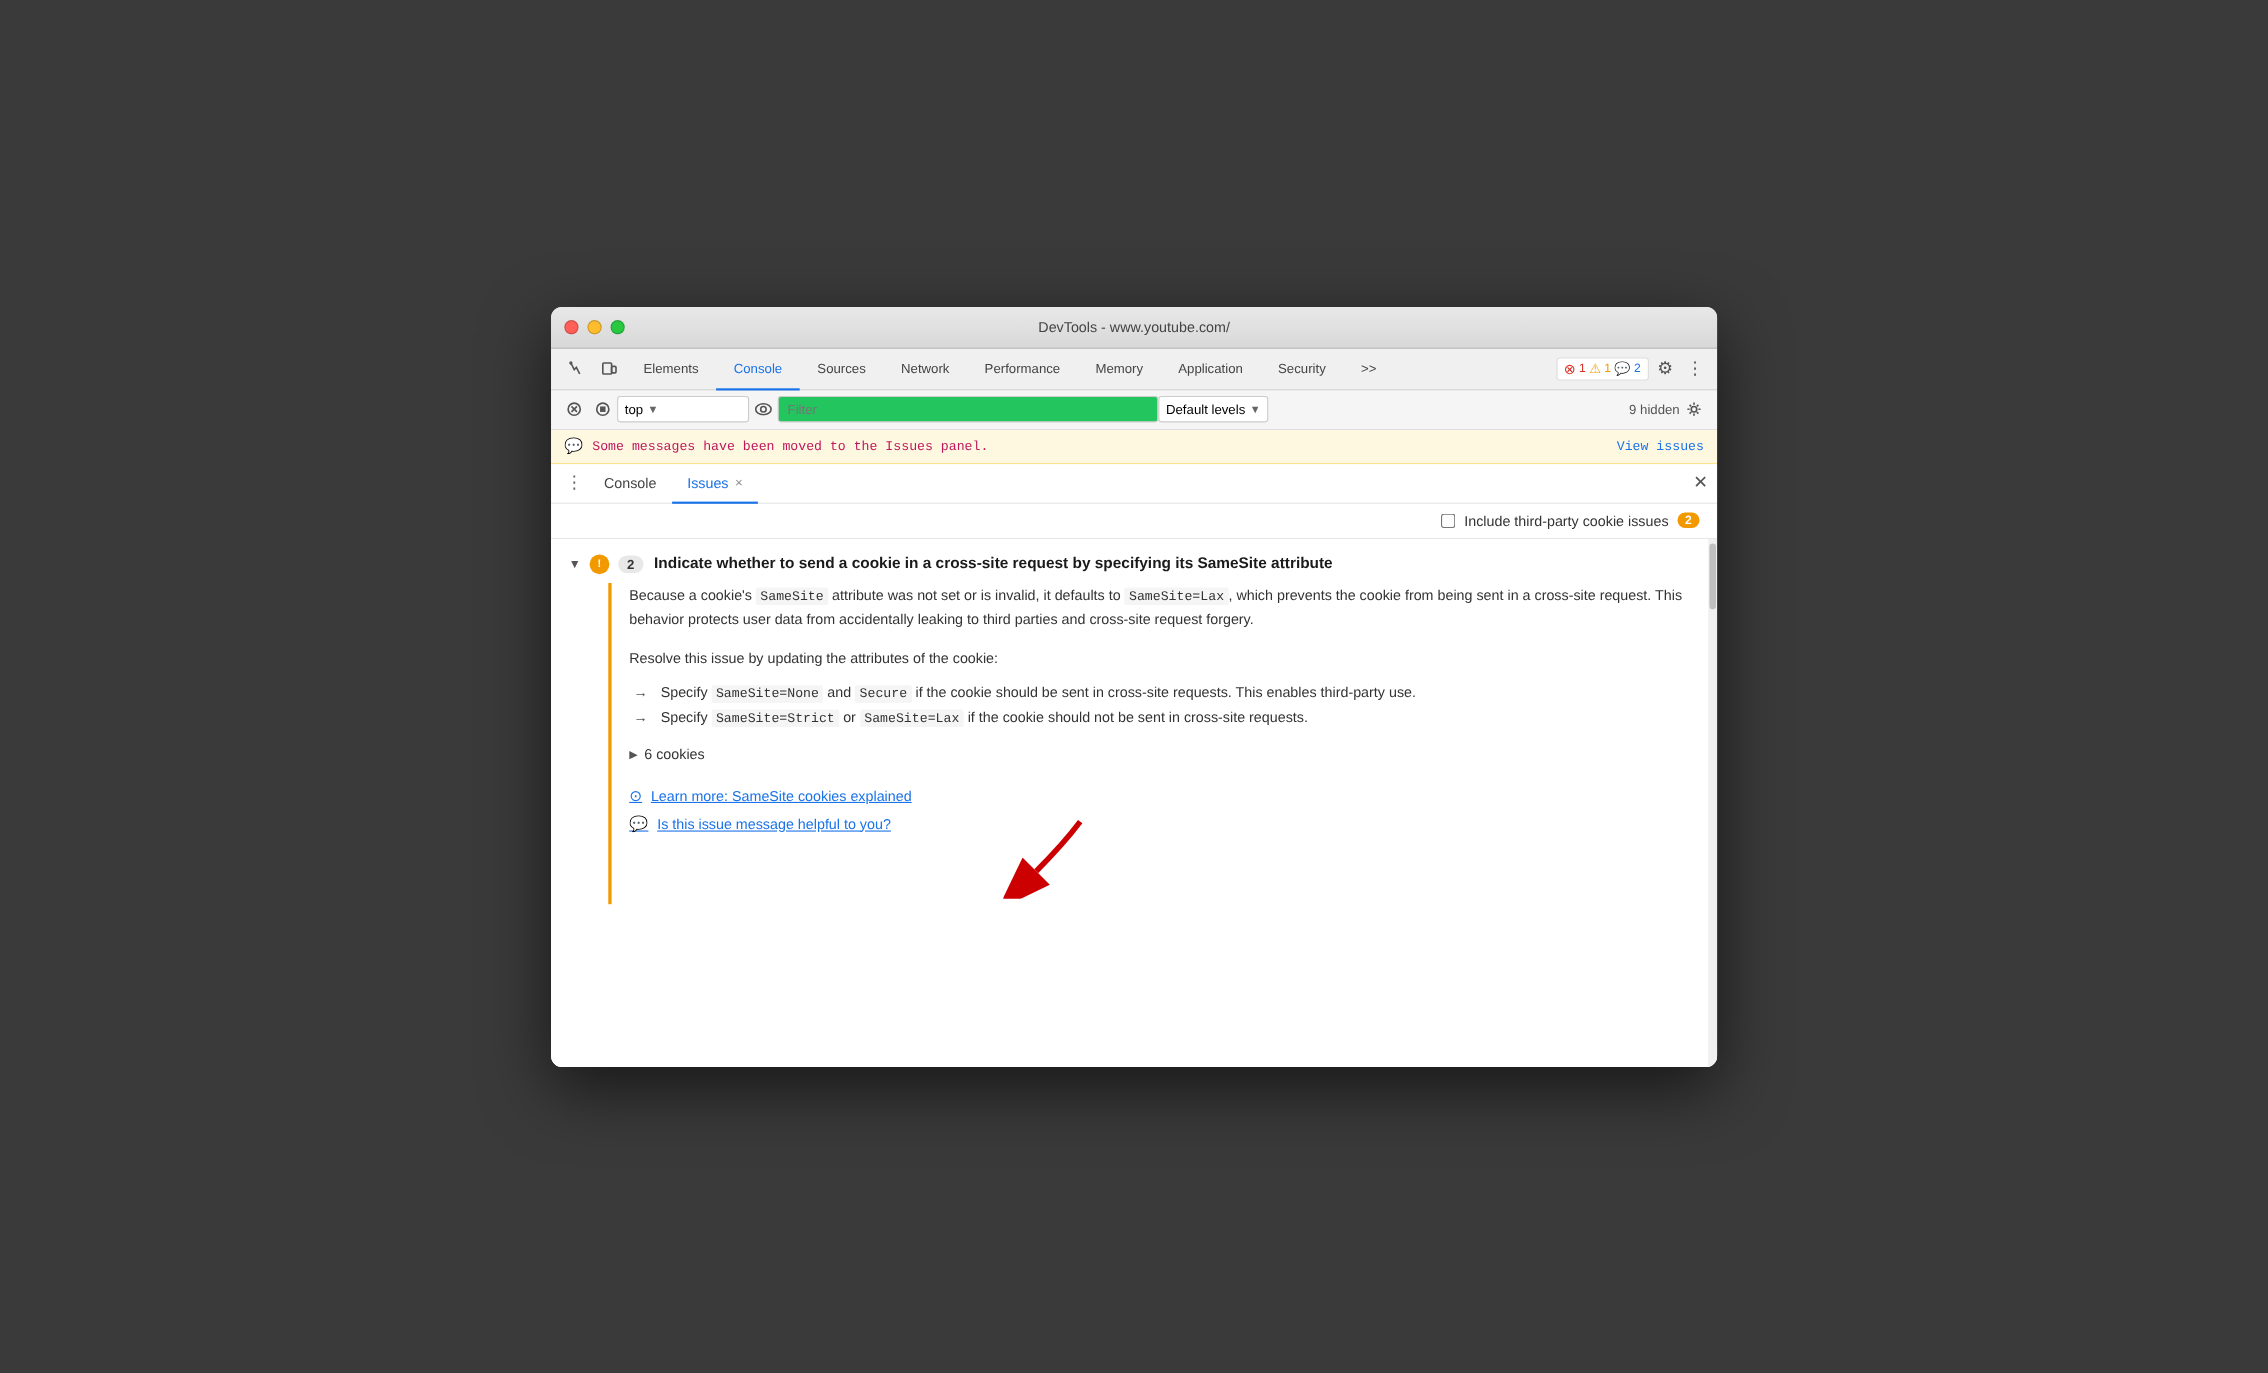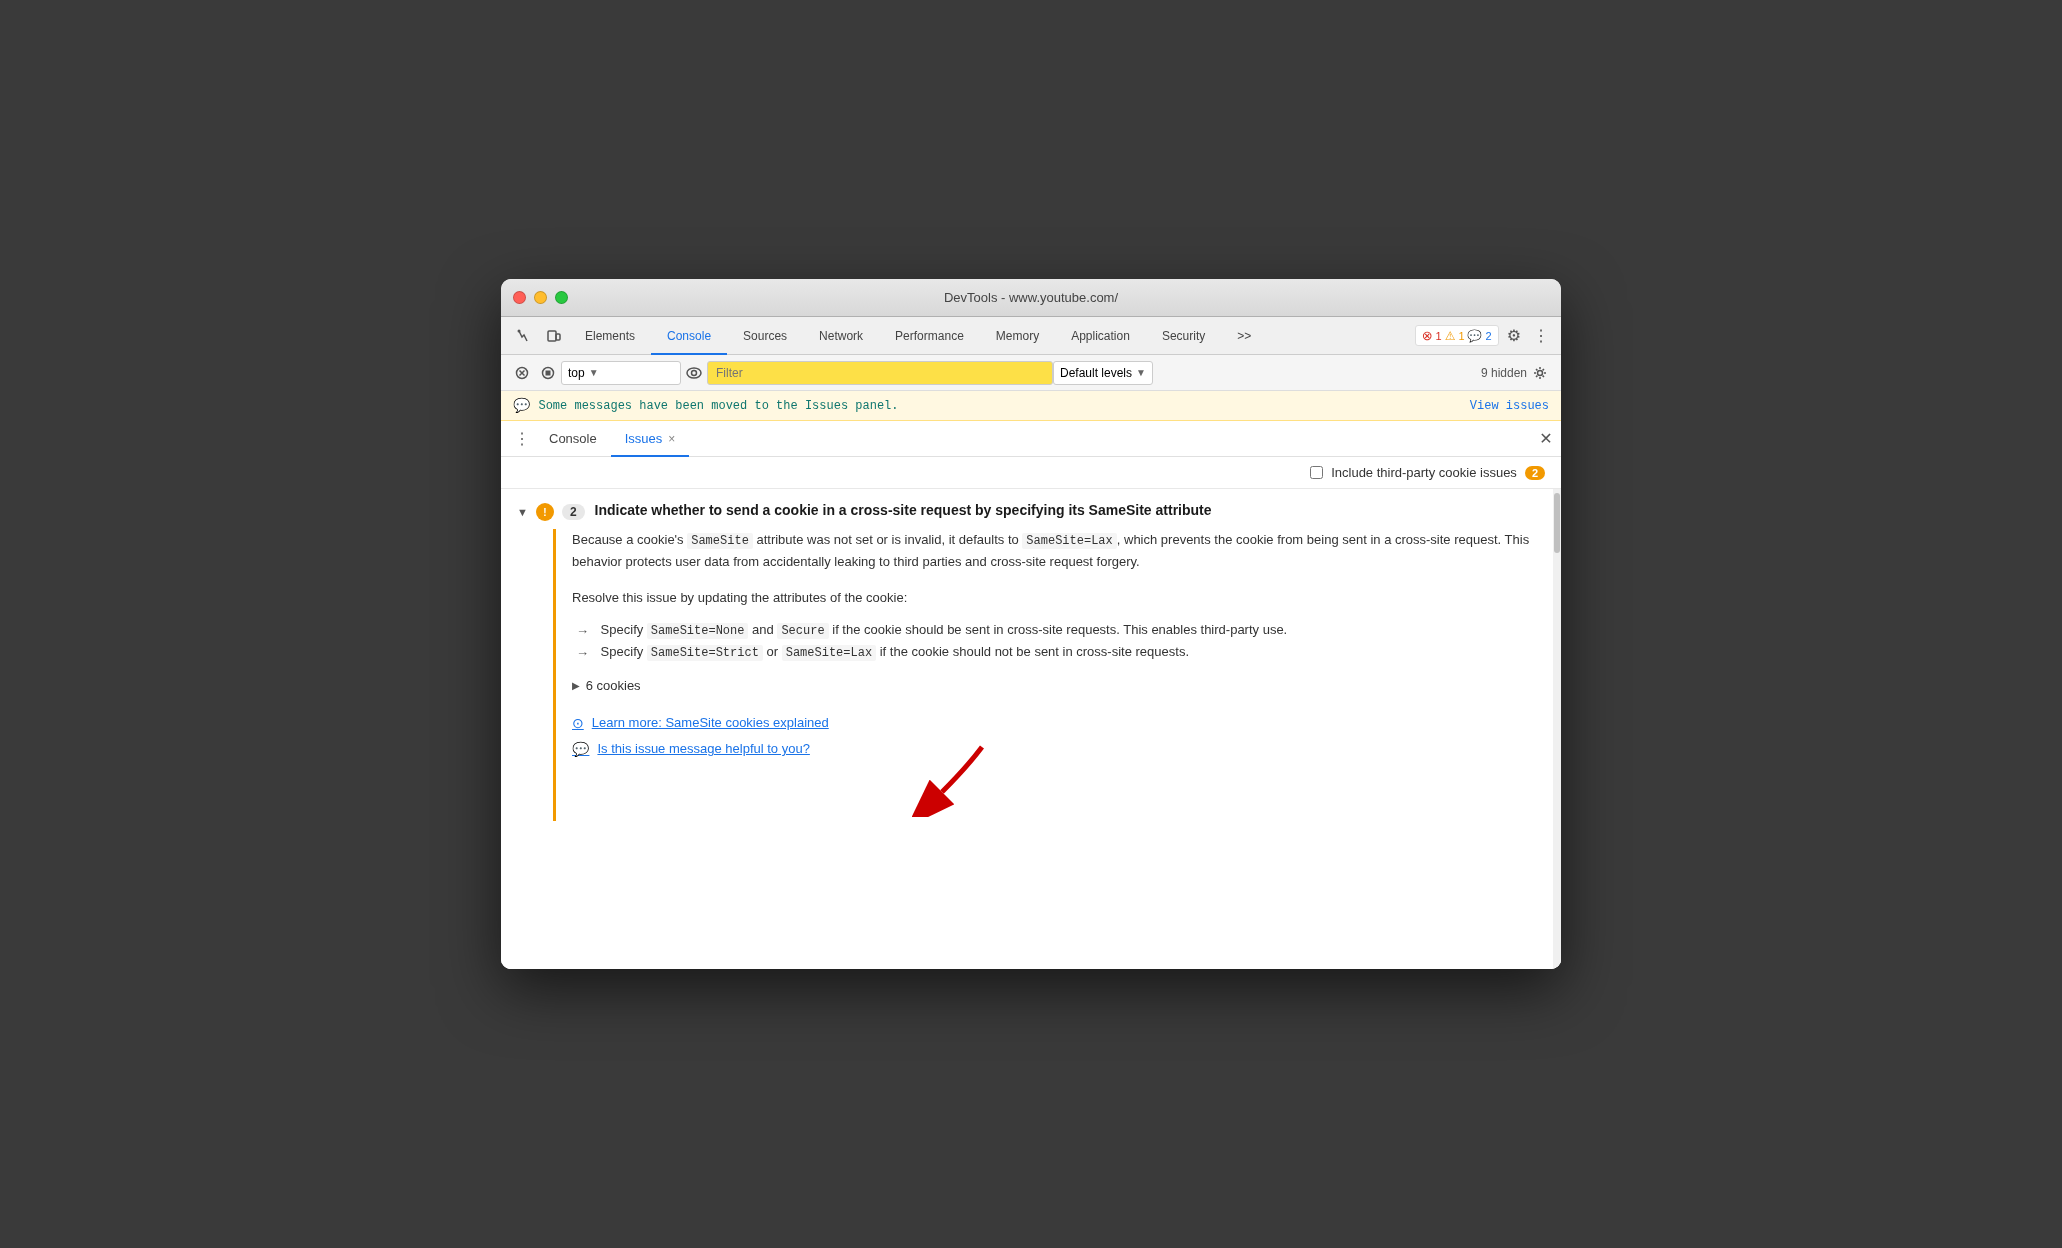--- a/index.html
+++ b/index.html
@@ -147,21 +147,21 @@
       min-width: 120px;
     }
     .ct-eye {
       width: 26px; height: 26px;
       display: flex; align-items: center; justify-content: center;
       cursor: pointer;
       color: #555;
     }
     .ct-filter {
       flex: 1;
-      background: #fde047;
+      background: #22c55e;
       border: 1px solid #ccc;
       border-radius: 3px;
       height: 24px;
       padding: 0 8px;
       font-size: 12px;
       outline: none;
     }
     .ct-levels {
       display: flex;
       align-items: center;
@@ -191,21 +191,21 @@
       background: #fff8e1;
       border-bottom: 1px solid #ffe082;
       padding: 6px 12px;
       display: flex;
       align-items: center;
       font-size: 12px;
       gap: 8px;
       font-family: 'Courier New', monospace;
     }
     .issues-banner-icon { color: #1a73e8; font-size: 14px; }
-    .issues-banner-text { flex: 1; color: #0f766e; }
+    .issues-banner-text { flex: 1; color: #be185d; }
     .view-issues-link {
       color: #1a73e8;
       text-decoration: none;
       font-size: 12px;
       cursor: pointer;
     }
     
     .panel-tabs {
       background: #fff;
       height: 36px;

